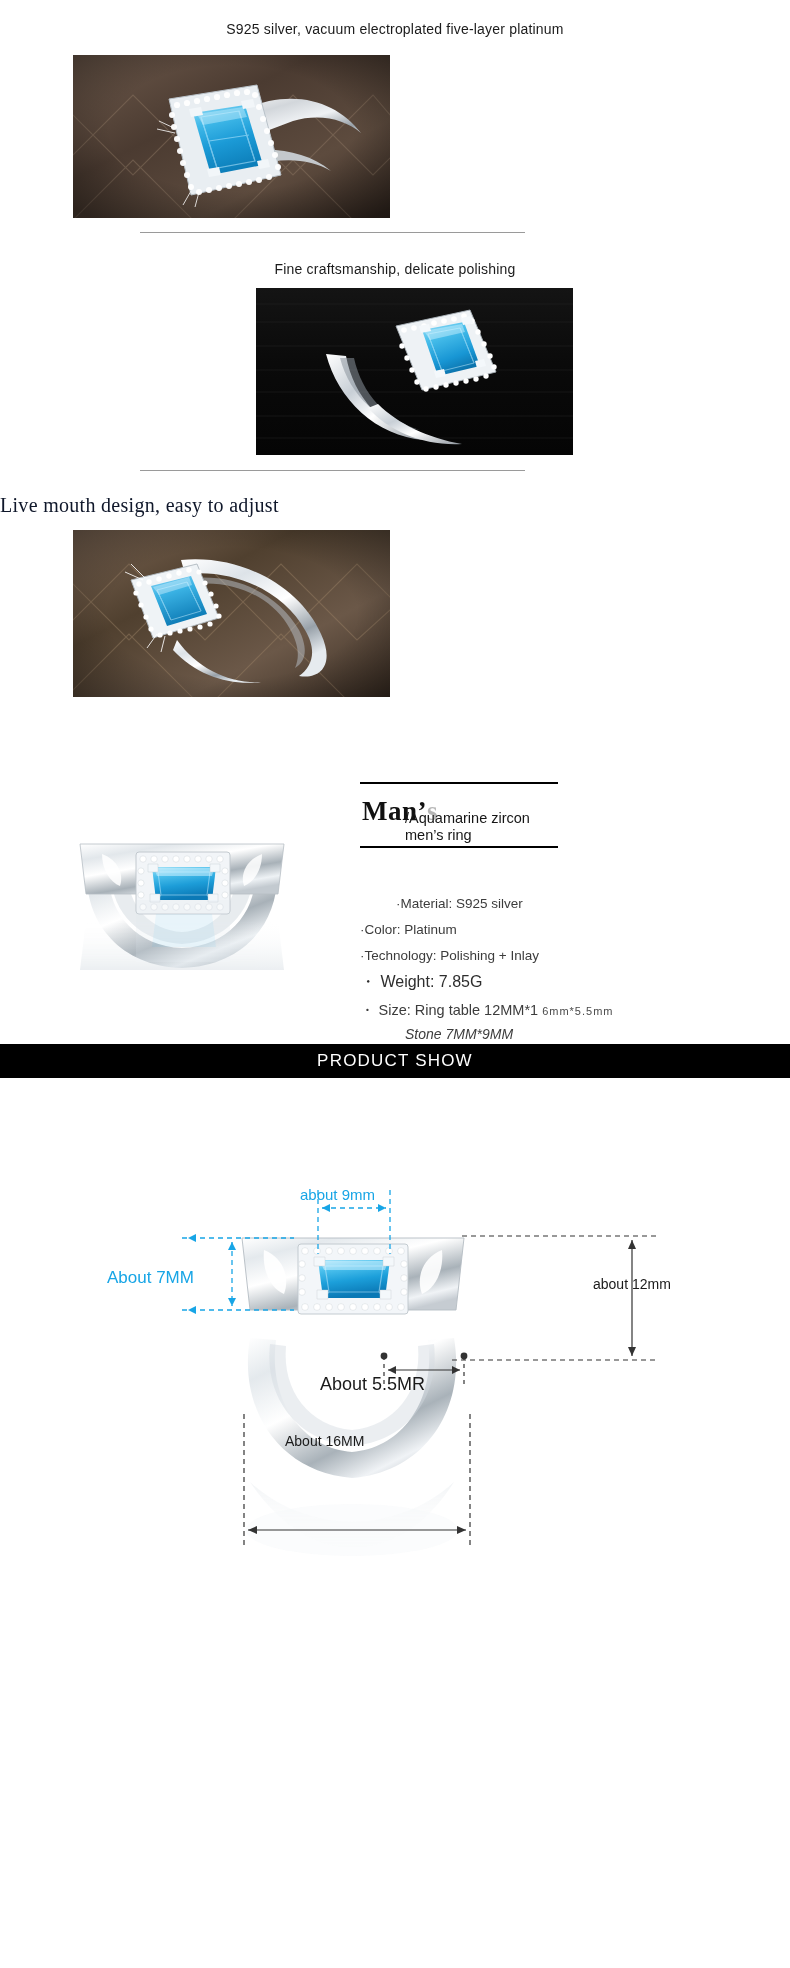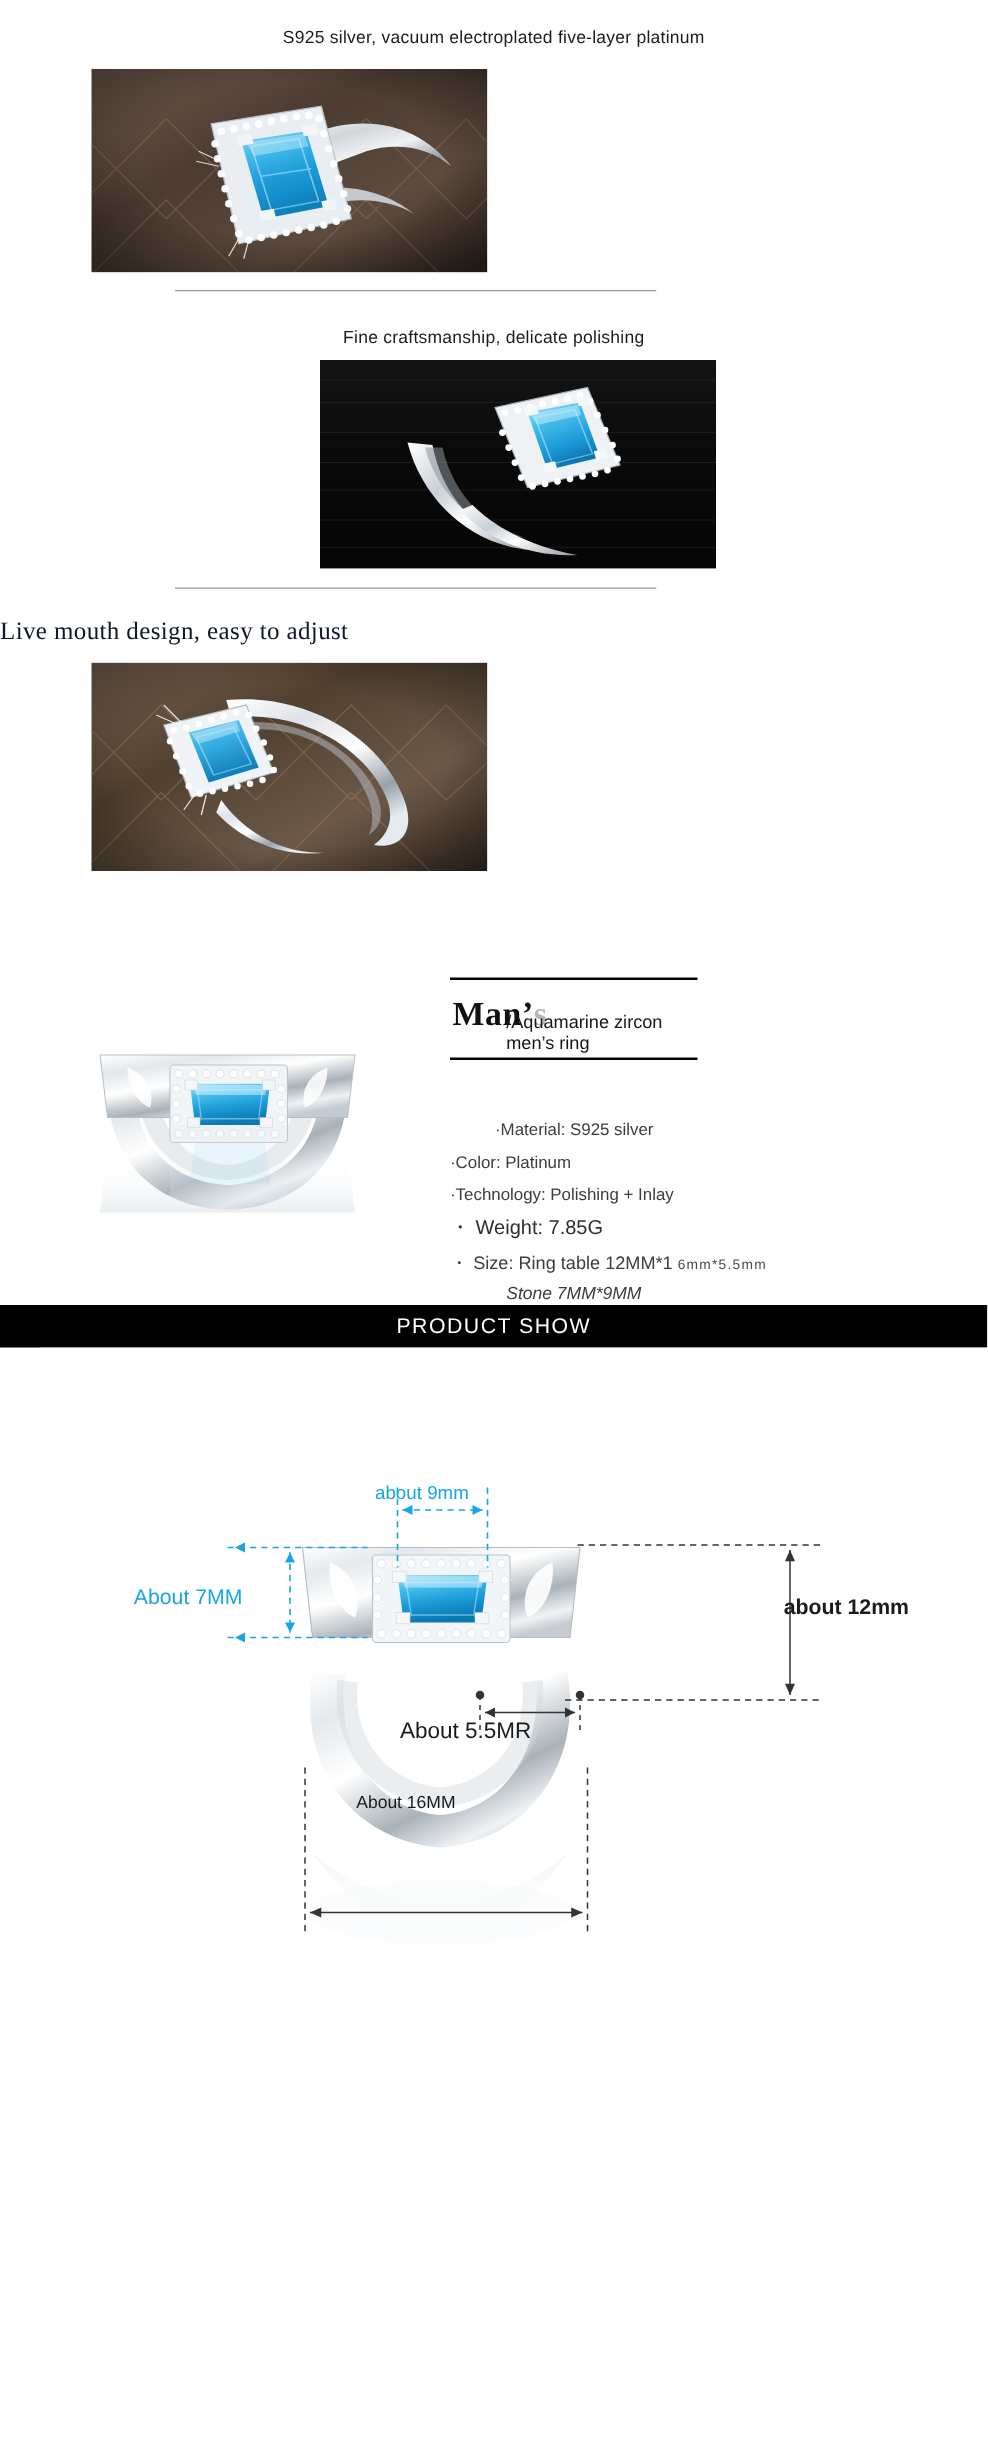--- a/index.html
+++ b/index.html
@@ -645,18 +645,18 @@
         <path d="M216 452 l9 -4 l0 8 z"></path>
         <path d="M434 452 l-9 -4 l0 8 z"></path>
         <circle cx="352" cy="278" r="3.4"></circle>
         <circle cx="432" cy="278" r="3.4"></circle>
       </g>
     </svg>
 
     
     <div class="dim-label dim-blue" style="left:300px; top:108px; font-size:15px;">about 9mm</div>
     <div class="dim-label dim-blue" style="left:107px; top:190px; font-size:17px;">About 7MM</div>
-    <div class="dim-label dim-dark" style="left:627px; top:198px; font-size:17px;font-weight:bold;">about 12mm</div>
+    <div class="dim-label dim-dark" style="left:593px; top:198px; font-size:14px;">about 12mm</div>
     <div class="dim-label dim-dark" style="left:320px; top:296px; font-size:18px;">About 5.5MR</div>
     <div class="dim-label dim-dark" style="left:285px; top:355px; font-size:14px;">About 16MM</div>
   </div>
 
 </div>
 
 </body></html>

